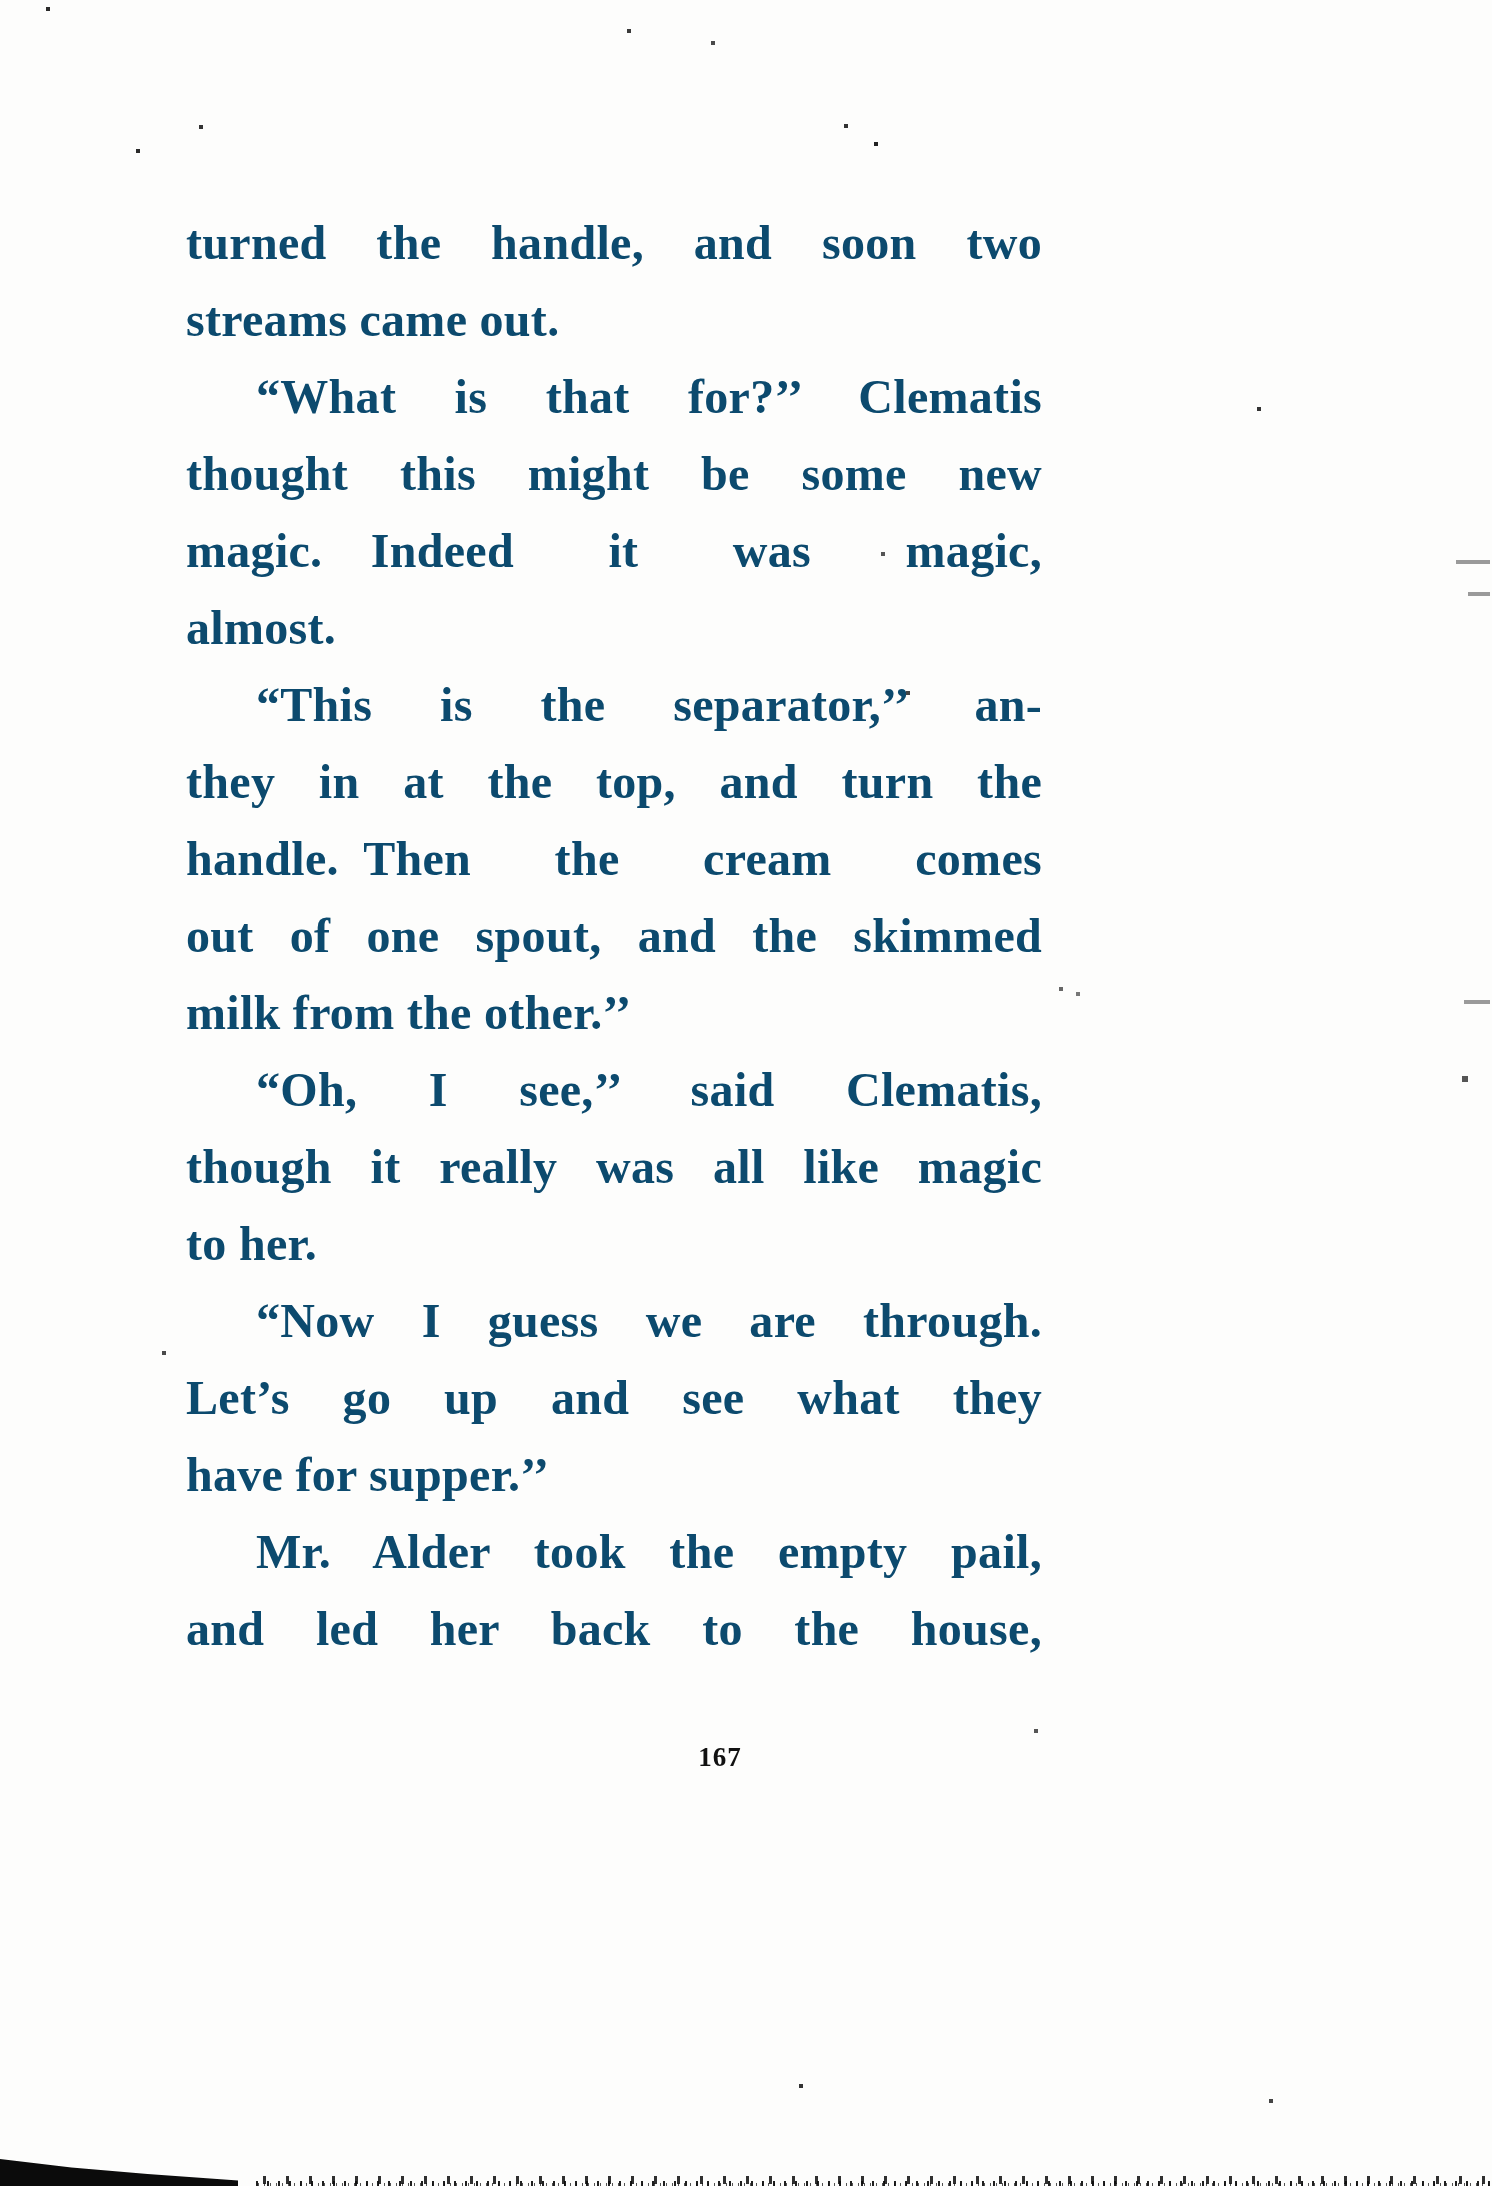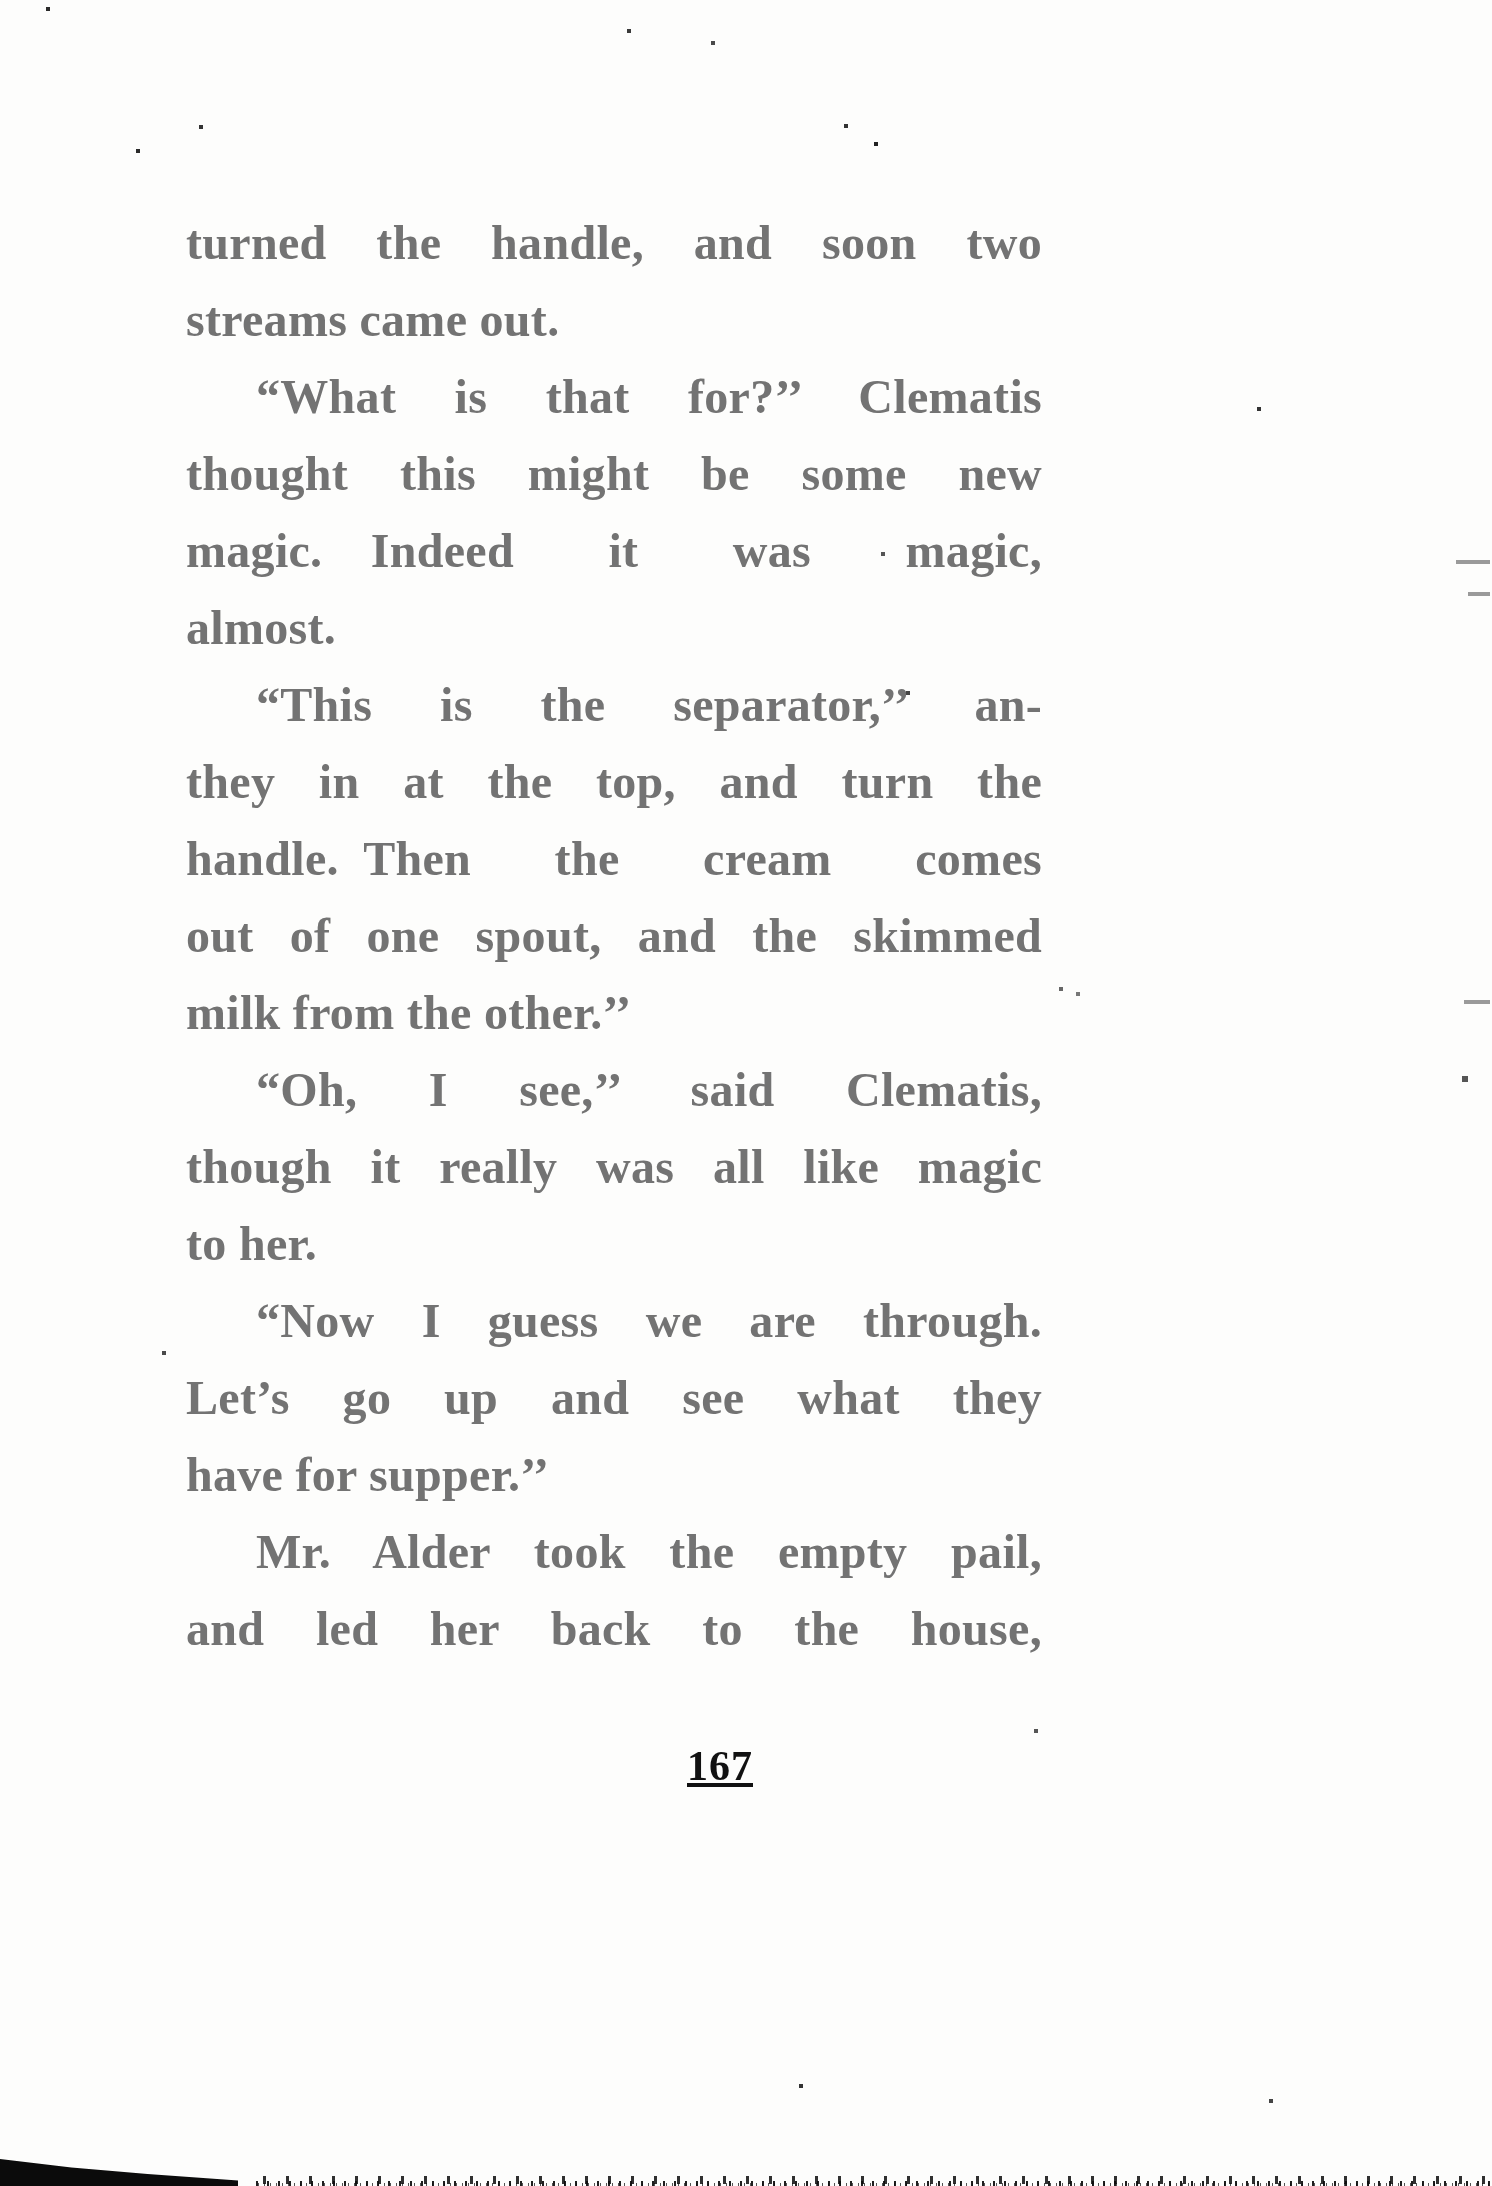--- a/index.html
+++ b/index.html
@@ -11,21 +11,21 @@
     overflow:hidden;
     font-family:"Liberation Serif","DejaVu Serif",serif;
   }
   .page{
     position:absolute;inset:0;
     background:#fdfdfc;
   }
   .text-block{
     position:absolute;
     left:186px;top:204px;width:856px;
-    color:#737373;
+    color:#0c4a6e;
     font-size:48px;
     font-weight:700;
     letter-spacing:0.3px;
   }
   .line{
     height:77px;
     line-height:77px;
     white-space:nowrap;
     text-align:justify;
     text-align-last:justify;
@@ -34,25 +34,24 @@
     text-align:right;
     text-align-last:left;
   }
   .line.indent{
     text-indent:70px;
   }
   .page-number{
     position:absolute;
     left:640px;top:1742px;width:160px;
     text-align:center;
-    font-size:42px;
+    font-size:27px;
     font-weight:700;
     color:#111;
     letter-spacing:1px;
-    text-decoration:underline;
   }
   
   .wedge{
     position:absolute;left:0;bottom:0;
     width:238px;height:30px;
     background:#0b0b0b;
     clip-path:polygon(0 10%,30% 38%,62% 60%,100% 82%,100% 100%,0 100%);
   }
   .noise-band{
     position:absolute;left:256px;right:0;bottom:0;height:20px;

